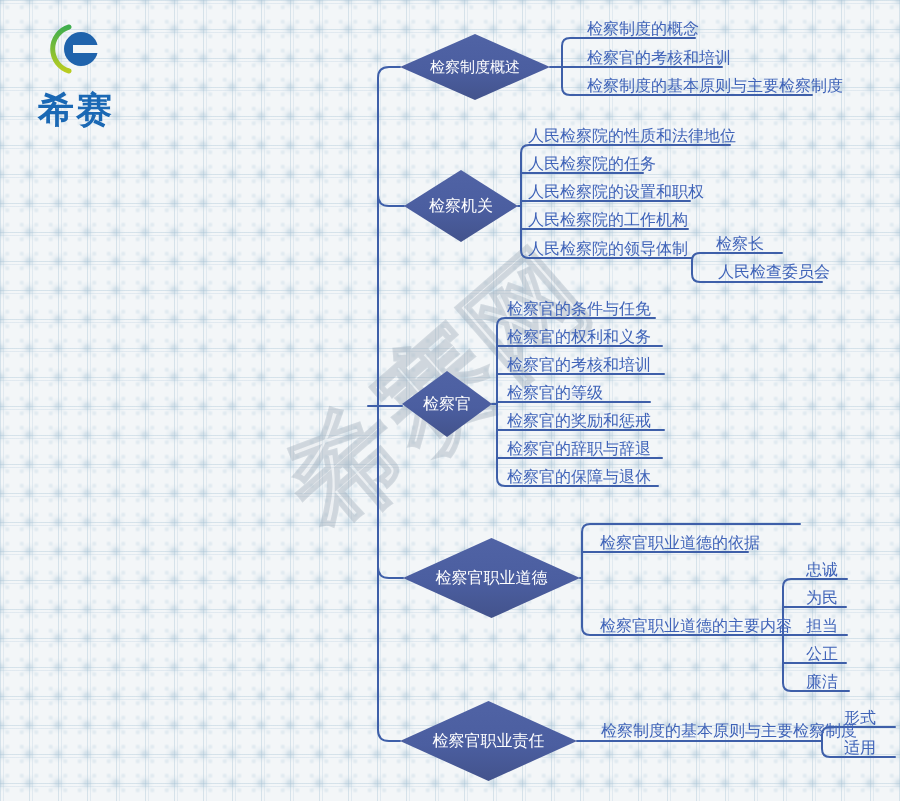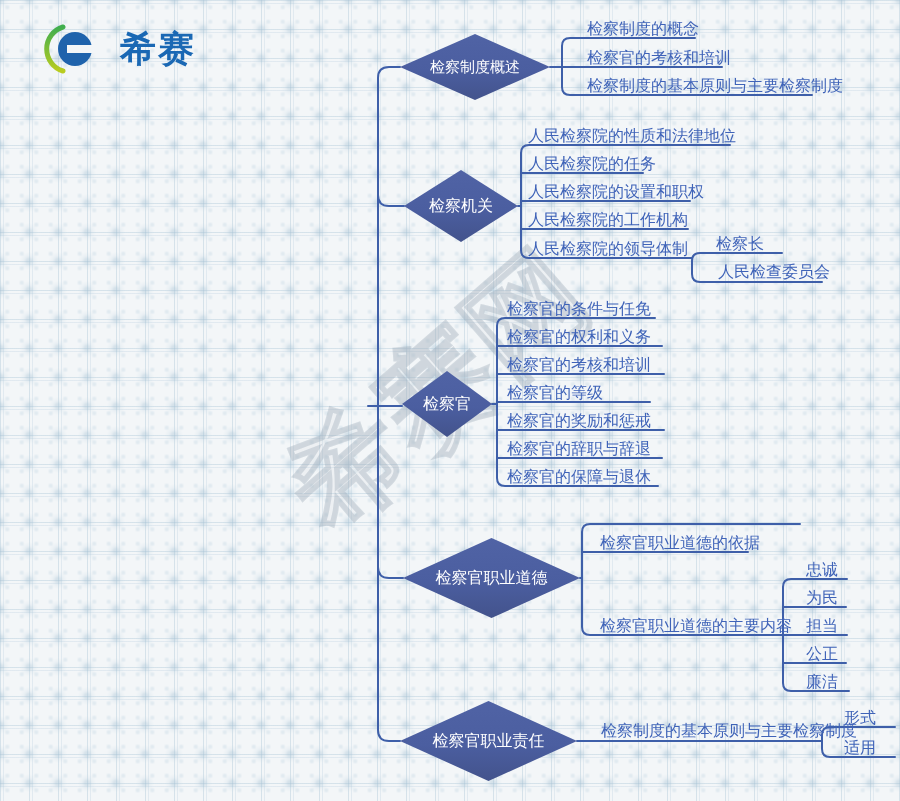--- a/index.html
+++ b/index.html
@@ -23,21 +23,21 @@
     background-position:14.5px 14.5px,0 0,0 0,3px 0,0 3px,0 0;
   }
   .watermark{
     position:absolute;left:262px;top:325px;white-space:nowrap;
     font-size:115px;line-height:130px;font-weight:bold;letter-spacing:2px;
     color:rgba(205,213,220,0.16);
     -webkit-text-stroke:2px rgba(150,165,178,0.34);
     transform:rotate(-41deg);transform-origin:center;
     pointer-events:none;user-select:none;
   }
-  .logo{position:absolute;left:38px;top:24px;display:flex;align-items:center;gap:18px;}
+  .logo{position:absolute;left:38px;top:24px;display:flex;align-items:center;gap:12px;flex-direction:column;}
   .logo .brand{font-size:36px;font-weight:bold;color:var(--brand_blue);letter-spacing:2px;}
   svg.links{position:absolute;left:0;top:0;width:900px;height:801px;}
   .cline{fill:none;stroke:var(--line);stroke-width:2;stroke-linecap:round;}
   .root{
     position:absolute;left:14px;top:378px;width:350px;height:54px;
     border:2px solid var(--root_border);border-radius:12px;
     background:rgba(252,253,255,0.35);
     display:flex;align-items:center;justify-content:center;
     font-size:21px;color:var(--root_text);white-space:nowrap;
   }

